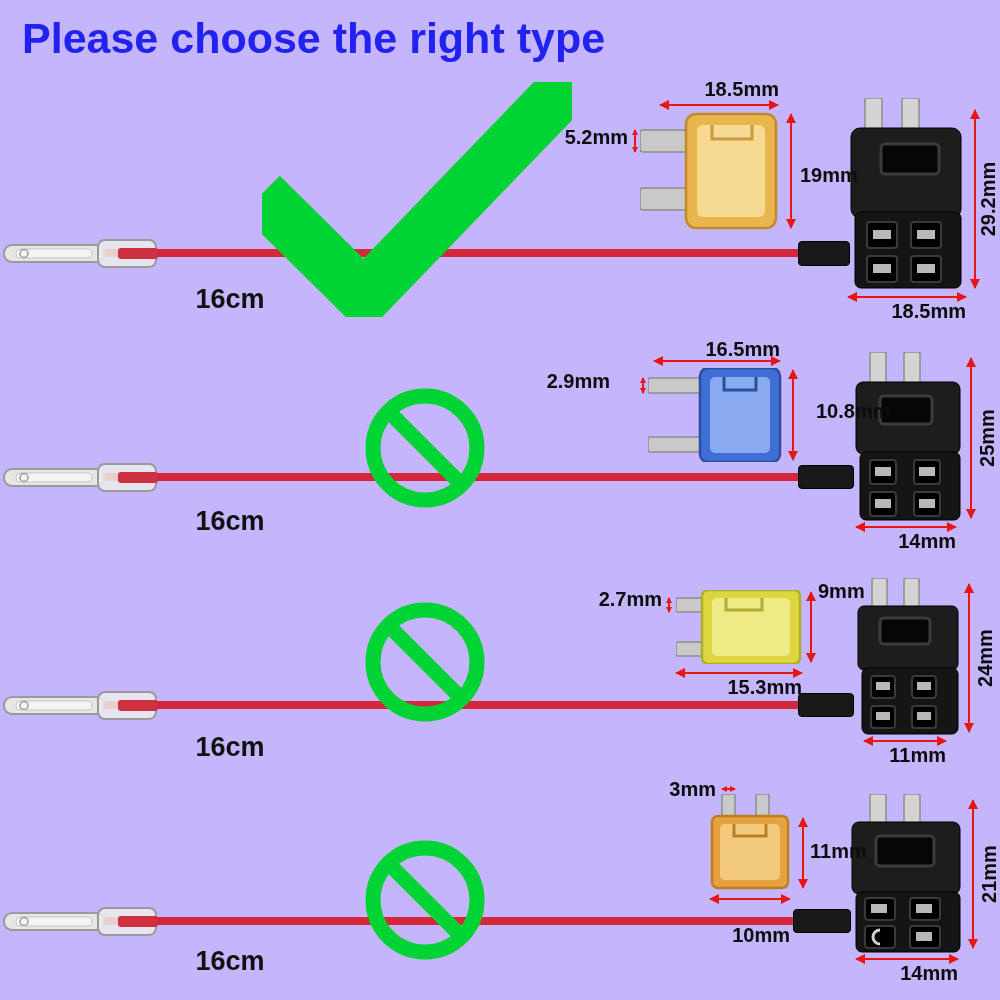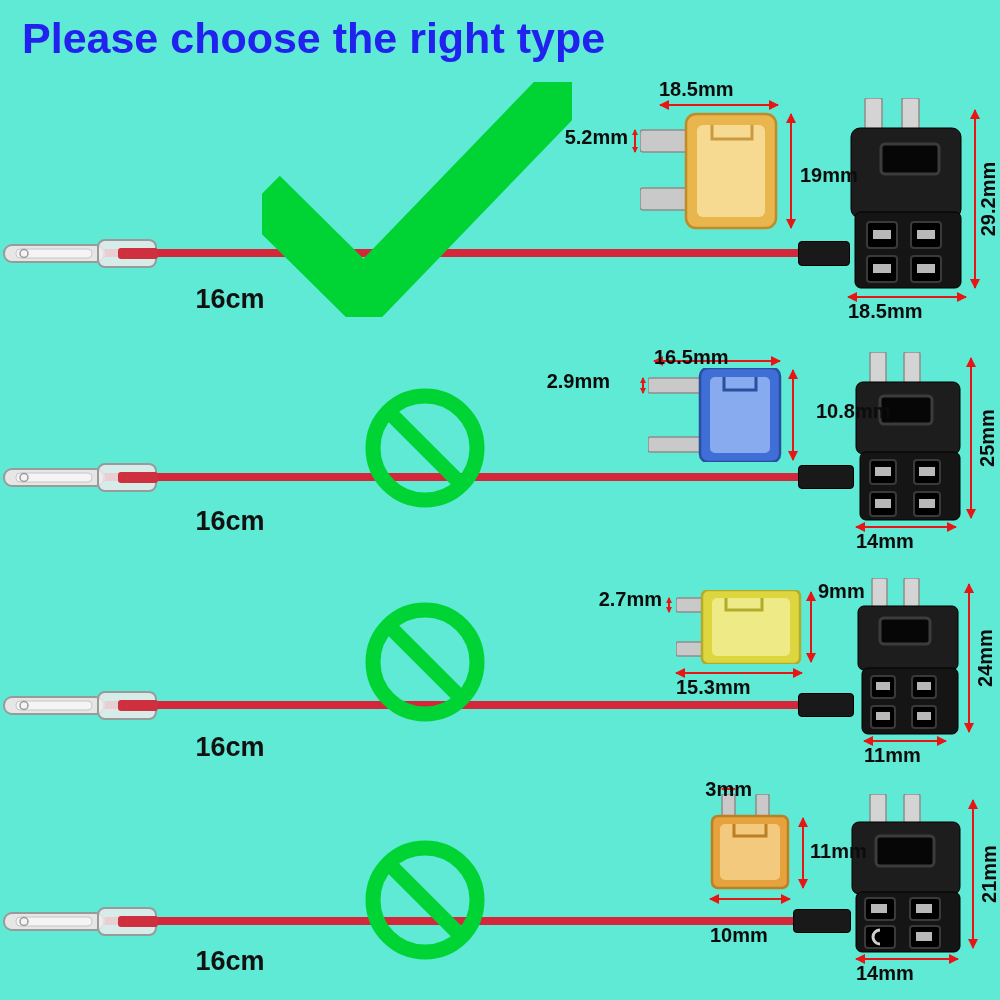--- a/index.html
+++ b/index.html
@@ -1,24 +1,24 @@
 <!DOCTYPE html>
 <html><head>
 <meta charset="utf-8">
 <style>
   *{margin:0;padding:0;box-sizing:border-box}
   html,body{background:#fff}
   body{font-family:"Liberation Sans",sans-serif}
-  .canvas{position:relative;width:1000px;height:1000px;background:#5eead4;overflow:hidden}
+  .canvas{position:relative;width:1000px;height:1000px;background:#c4b5fd;overflow:hidden}
   .abs{position:absolute}
   .title{position:absolute;left:22px;top:14px;font-size:43px;font-weight:700;color:#2222ee;white-space:nowrap}
   .wire{position:absolute;height:8px;background:#d4283a;border-radius:4px}
   .crimp{position:absolute;background:#191919;border-radius:4px;border:1px solid #000}
   .lbl{position:absolute;font-weight:700;font-size:20px;color:#0c0c0c;white-space:nowrap}
-  .c{text-align:left}
+  .c{text-align:right}
   .r{text-align:right}
   .cm{position:absolute;font-size:27px;font-weight:600;color:#111;width:120px;text-align:center;white-space:nowrap}
   .rot{transform:rotate(-90deg);transform-origin:center;text-align:center;height:22px;line-height:22px}
   .dim-h{position:absolute;height:2px;background:#e81515}
   .dim-h::before,.dim-h::after{content:"";position:absolute;width:0;height:0;top:-4px}
   .dim-h::before{left:-1px;border-top:5px solid transparent;border-bottom:5px solid transparent;border-right:10px solid #e81515}
   .dim-h::after{right:-1px;border-top:5px solid transparent;border-bottom:5px solid transparent;border-left:10px solid #e81515}
   .dim-v{position:absolute;width:2px;background:#e81515}
   .dim-v::before,.dim-v::after{content:"";position:absolute;width:0;height:0;left:-4px}
   .dim-v::before{top:-1px;border-left:5px solid transparent;border-right:5px solid transparent;border-bottom:10px solid #e81515}
@@ -136,21 +136,21 @@
       </g>
       <g fill="#b8b8b8">
         <rect x="23" y="115" width="16" height="9"></rect>
         <rect x="67" y="115" width="16" height="9"></rect>
         <rect x="23" y="147" width="16" height="9"></rect>
         <rect x="67" y="147" width="16" height="9"></rect>
       </g>
     </svg>
 
     <div class="dim-h" style="left:654px;top:360px;width:126px"></div>
-    <div class="lbl c" style="left:654px;top:346px;width:126px">16.5mm</div>
+    <div class="lbl c" style="left:654px;top:338px;width:126px">16.5mm</div>
 
     <div class="dim-v sm" style="left:642px;top:378px;height:15px"></div>
     <div class="lbl r" style="left:528px;top:370px;width:82px">2.9mm</div>
 
     <div class="dim-v" style="left:792px;top:370px;height:90px"></div>
     <div class="lbl" style="left:816px;top:400px">10.8mm</div>
 
     <div class="dim-v" style="left:970px;top:358px;height:160px"></div>
     <div class="lbl rot" style="left:947px;top:427px;width:80px">25mm</div>
 
@@ -264,21 +264,21 @@
       </g>
       <g fill="#b8b8b8">
         <rect x="21" y="110" width="16" height="9"></rect>
         <rect x="66" y="110" width="16" height="9"></rect>
         <rect x="66" y="138" width="16" height="9"></rect>
       </g>
       <path d="M30 136 a7 7 0 1 0 0 14" stroke="#cfcfcf" stroke-width="3" fill="none"></path>
     </svg>
 
     <div class="dim-h sm" style="left:722px;top:788px;width:13px"></div>
-    <div class="lbl r" style="left:688px;top:778px;width:64px">3mm</div>
+    <div class="lbl r" style="left:652px;top:778px;width:64px">3mm</div>
 
     <div class="dim-v" style="left:802px;top:818px;height:70px"></div>
     <div class="lbl" style="left:810px;top:840px">11mm</div>
 
     <div class="dim-h" style="left:710px;top:898px;width:80px"></div>
     <div class="lbl c" style="left:710px;top:924px;width:80px">10mm</div>
 
     <div class="dim-v" style="left:972px;top:800px;height:148px"></div>
     <div class="lbl rot" style="left:949px;top:863px;width:80px">21mm</div>
 

